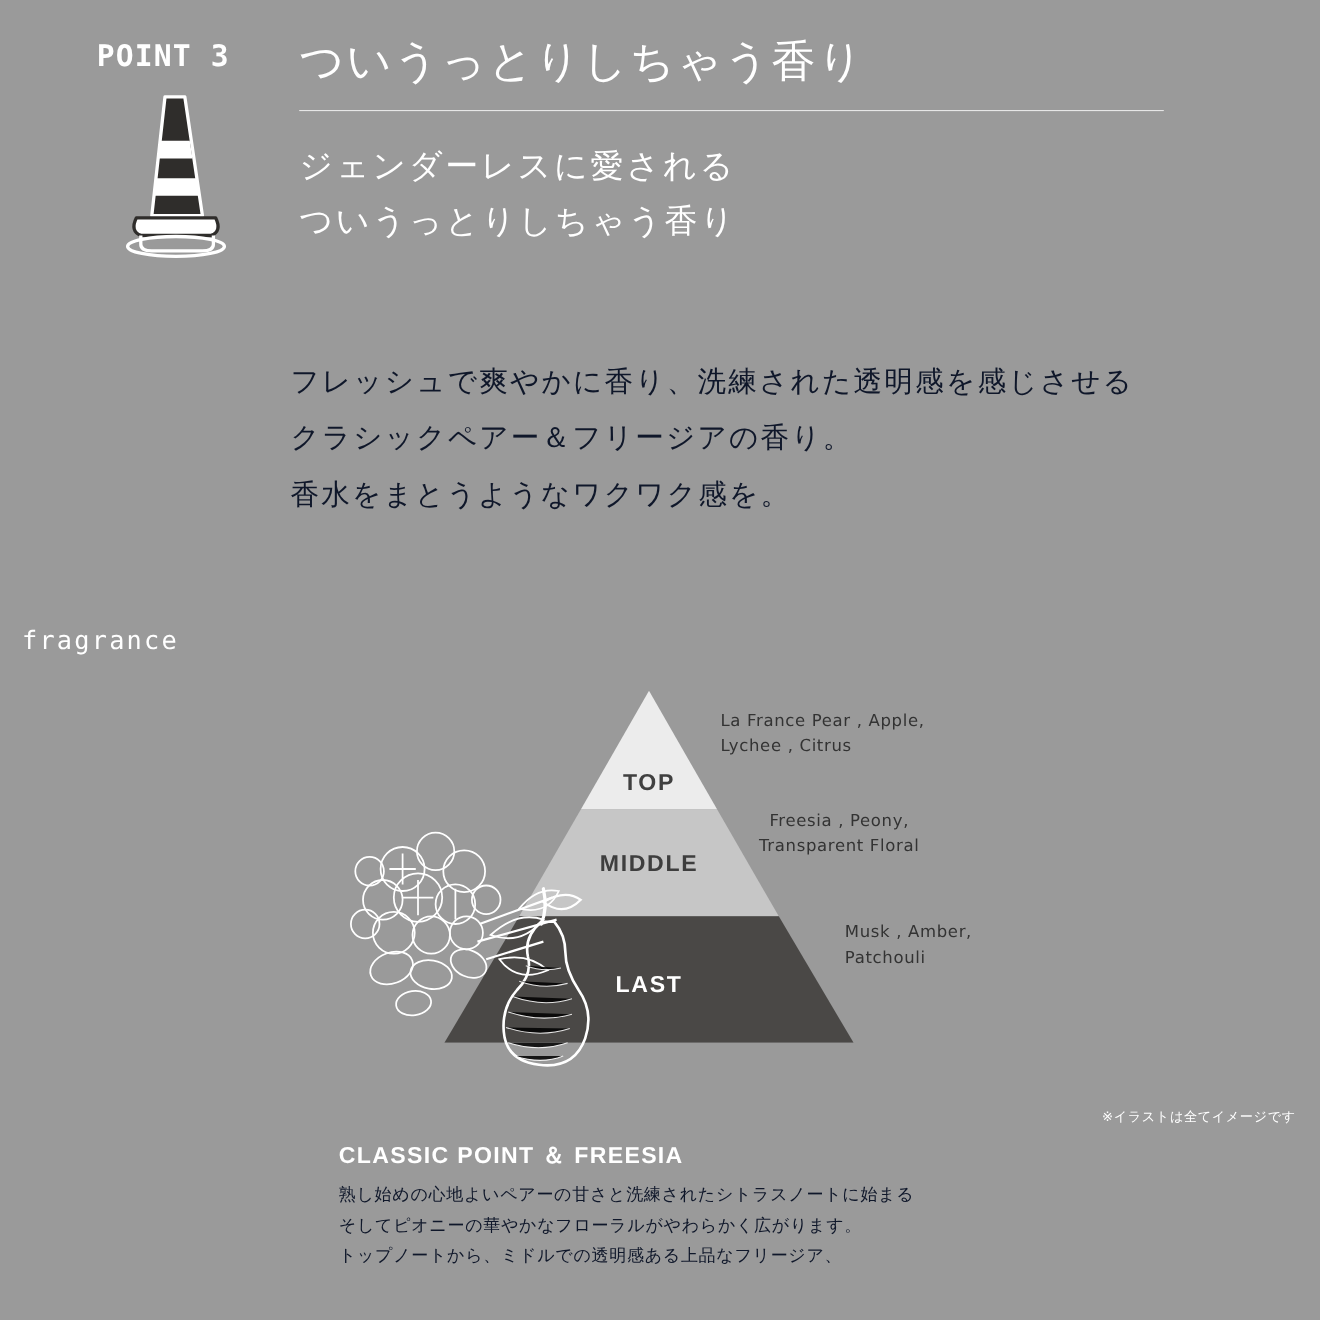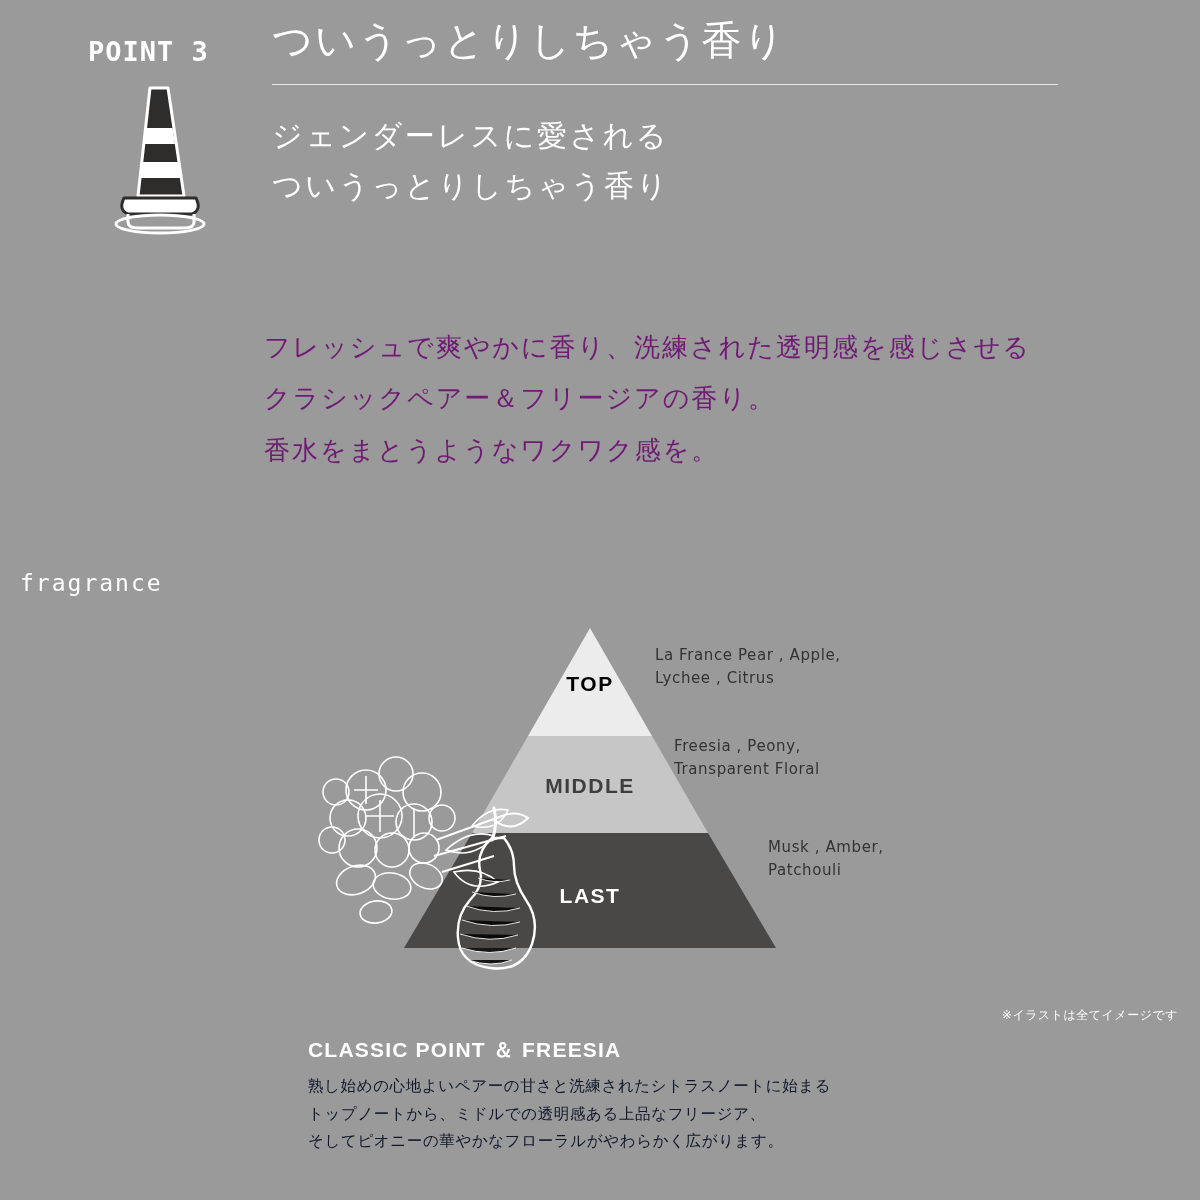--- a/index.html
+++ b/index.html
@@ -41,21 +41,21 @@
   .cone-wrap {
     position: absolute;
     left: 88px;
     top: 78px;
     width: 135px;
     height: 160px;
   }
   .title-block {
     position: absolute;
     left: 272px;
-    top: 16px;
+    top: 32px;
     width: 790px;
   }
   .main-title {
     font-size: 40px;
     font-weight: 400;
     letter-spacing: 2px;
     line-height: 1.2;
     color: #ffffff;
     font-family: "DejaVu Sans", sans-serif;
   }
@@ -76,21 +76,21 @@
 
   
   .lead {
     position: absolute;
     left: 264px;
     top: 322px;
     width: 900px;
     font-size: 26px;
     line-height: 1.98;
     letter-spacing: 2px;
-    color: #701a75;
+    color: #0f172a;
     font-family: "DejaVu Sans", sans-serif;
   }
 
   
   .fragrance-label {
     position: absolute;
     left: 0;
     top: 570px;
     width: 1200px;
     text-align: left;
@@ -117,34 +117,34 @@
   .band-label {
     position: absolute;
     width: 100%;
     text-align: center;
     font-weight: bold;
     letter-spacing: 1.5px;
     font-size: 21px;
     font-family: "Liberation Sans", sans-serif;
     pointer-events: none;
   }
-  .lbl-top { top: 44px; color: #000000; }
+  .lbl-top { top: 72px; color: #404040; }
   .lbl-middle { top: 146px; color: #3e3e3e; }
   .lbl-last { top: 256px; color: #ffffff; }
 
   .note-text {
     position: absolute;
     font-size: 15px;
     line-height: 1.5;
     letter-spacing: 0.6px;
     color: #333333;
     font-family: "DejaVu Sans", sans-serif;
   }
   .note-top { left: 655px; top: 644px; }
-  .note-middle { left: 674px; top: 735px; }
+  .note-middle { left: 690px; top: 735px; text-align: center; }
   .note-last { left: 768px; top: 836px; }
 
   .flower-wrap {
     position: absolute;
     left: 296px;
     top: 730px;
     width: 270px;
     height: 250px;
   }
   .pear-wrap {
@@ -315,20 +315,20 @@
         <path d="M30 148 q28 9 54 0"></path>
         <path d="M36 160 q24 8 44 0"></path>
       </g>
     </svg>
   </div>
 
   <div class="footer-block">
     <div class="footer-heading">CLASSIC POINT ＆ FREESIA</div>
     <div class="footer-body">
       <div>熟し始めの心地よいペアーの甘さと洗練されたシトラスノートに始まる</div>
+      <div>そしてピオニーの華やかなフローラルがやわらかく広がります。</div>
       <div>トップノートから、ミドルでの透明感ある上品なフリージア、</div>
-      <div>そしてピオニーの華やかなフローラルがやわらかく広がります。</div>
     </div>
   </div>
 
   <div class="disclaimer">※イラストは全てイメージです</div>
 
 </div>
 
 </body></html>

